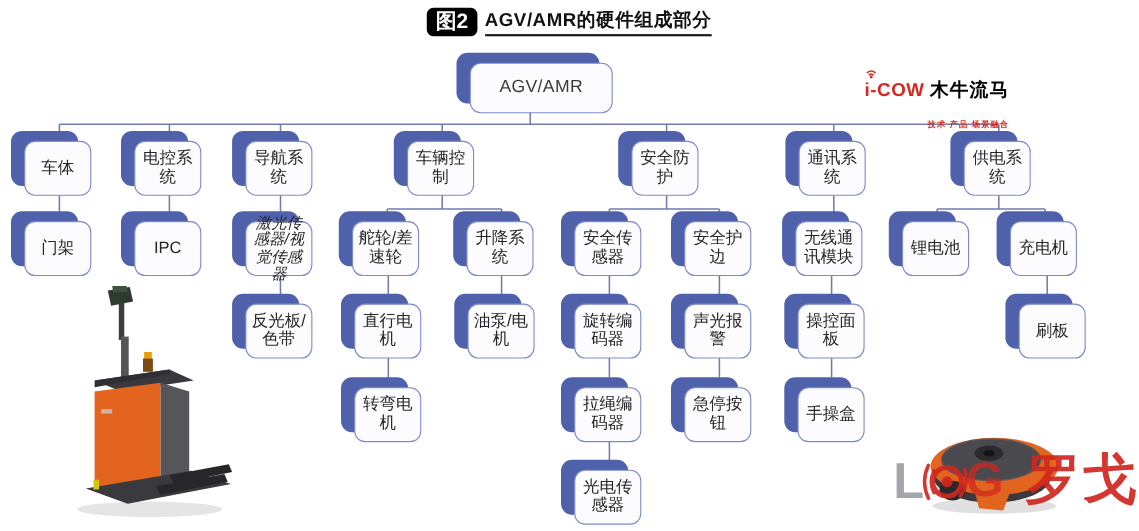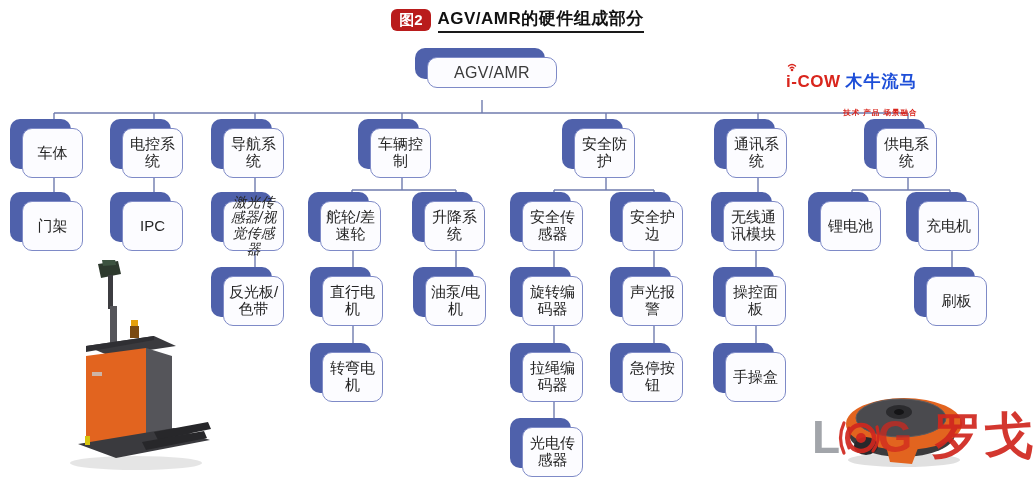--- a/index.html
+++ b/index.html
@@ -1,39 +1,39 @@
 <!DOCTYPE html>
 <html><head>
 <meta charset="utf-8">
 <style>
   html,body{margin:0;padding:0;background:#ffffff;}
   body{font-family:"Liberation Sans","DejaVu Sans",sans-serif;}
   #stage{position:relative;width:1035px;height:483px;background:#ffffff;overflow:hidden;}
 
   
   .title-wrap{position:absolute;top:7px;left:0;right:0;display:flex;justify-content:center;align-items:center;gap:7px;z-index:4;}
-  .title-badge{background:#b91c1c;color:#fff;font-weight:bold;font-size:15px;line-height:1;padding:3px 8px 4px;border-radius:6px;}
+  .title-badge{background:#000000;color:#fff;font-weight:bold;font-size:19px;line-height:1;padding:3px 8px 4px;border-radius:6px;}
   .title-text{font-size:17px;font-weight:bold;color:#111;border-bottom:2px solid #1a1a1a;padding-bottom:1px;letter-spacing:.5px;}
 
   
   .connectors{position:absolute;left:0;top:0;z-index:1;}
 
   
   .box{position:absolute;width:61px;height:50px;box-sizing:border-box;background:#fcfcff;
        border:1.5px solid #7e8ac7;border-radius:10px;z-index:2;
        display:flex;align-items:center;justify-content:center;text-align:center;
        font-size:15px;line-height:1.12;color:#262626;padding:2px 4px;
        word-break:break-all;box-shadow:-12px -9px 0 #4f61ab;}
-  .box.root{width:130px;height:31px;font-size:16px;color:#3a3a3a;letter-spacing:.3px;}
+  .box.root{width:130px;height:46px;font-size:16px;color:#3a3a3a;letter-spacing:.3px;}
   .box.sm{font-size:14px;font-style:italic;}
 
   
   .icow{position:absolute;left:786px;top:70px;z-index:4;color:#d9251c;}
   .icow .row{position:relative;font-weight:bold;font-size:17px;letter-spacing:.5px;white-space:nowrap;}
-  .icow .cn{color:#1d4ed8;margin-left:5px;letter-spacing:1px;}
+  .icow .cn{color:#000000;margin-left:5px;letter-spacing:1px;}
   .icow .ant{position:absolute;left:0px;top:-8px;}
   .icow .tagline{font-size:7.5px;color:#d9251c;text-align:right;margin-top:15px;letter-spacing:1px;font-weight:bold;}
 
   
   .wm{position:absolute;left:812px;top:403px;display:flex;align-items:center;z-index:3;opacity:.92;white-space:nowrap;}
   .wm .l{font-size:46px;font-weight:bold;color:#9b9ea3;margin-right:-5px;}
   .wm .g{font-size:44px;font-weight:bold;color:#d0271e;opacity:.8;margin-left:-7px;}
   .wm .cn{font-size:50px;font-weight:bold;color:#d0271e;letter-spacing:2px;margin-left:20px;}
 
   .img-layer{position:absolute;z-index:0;}

